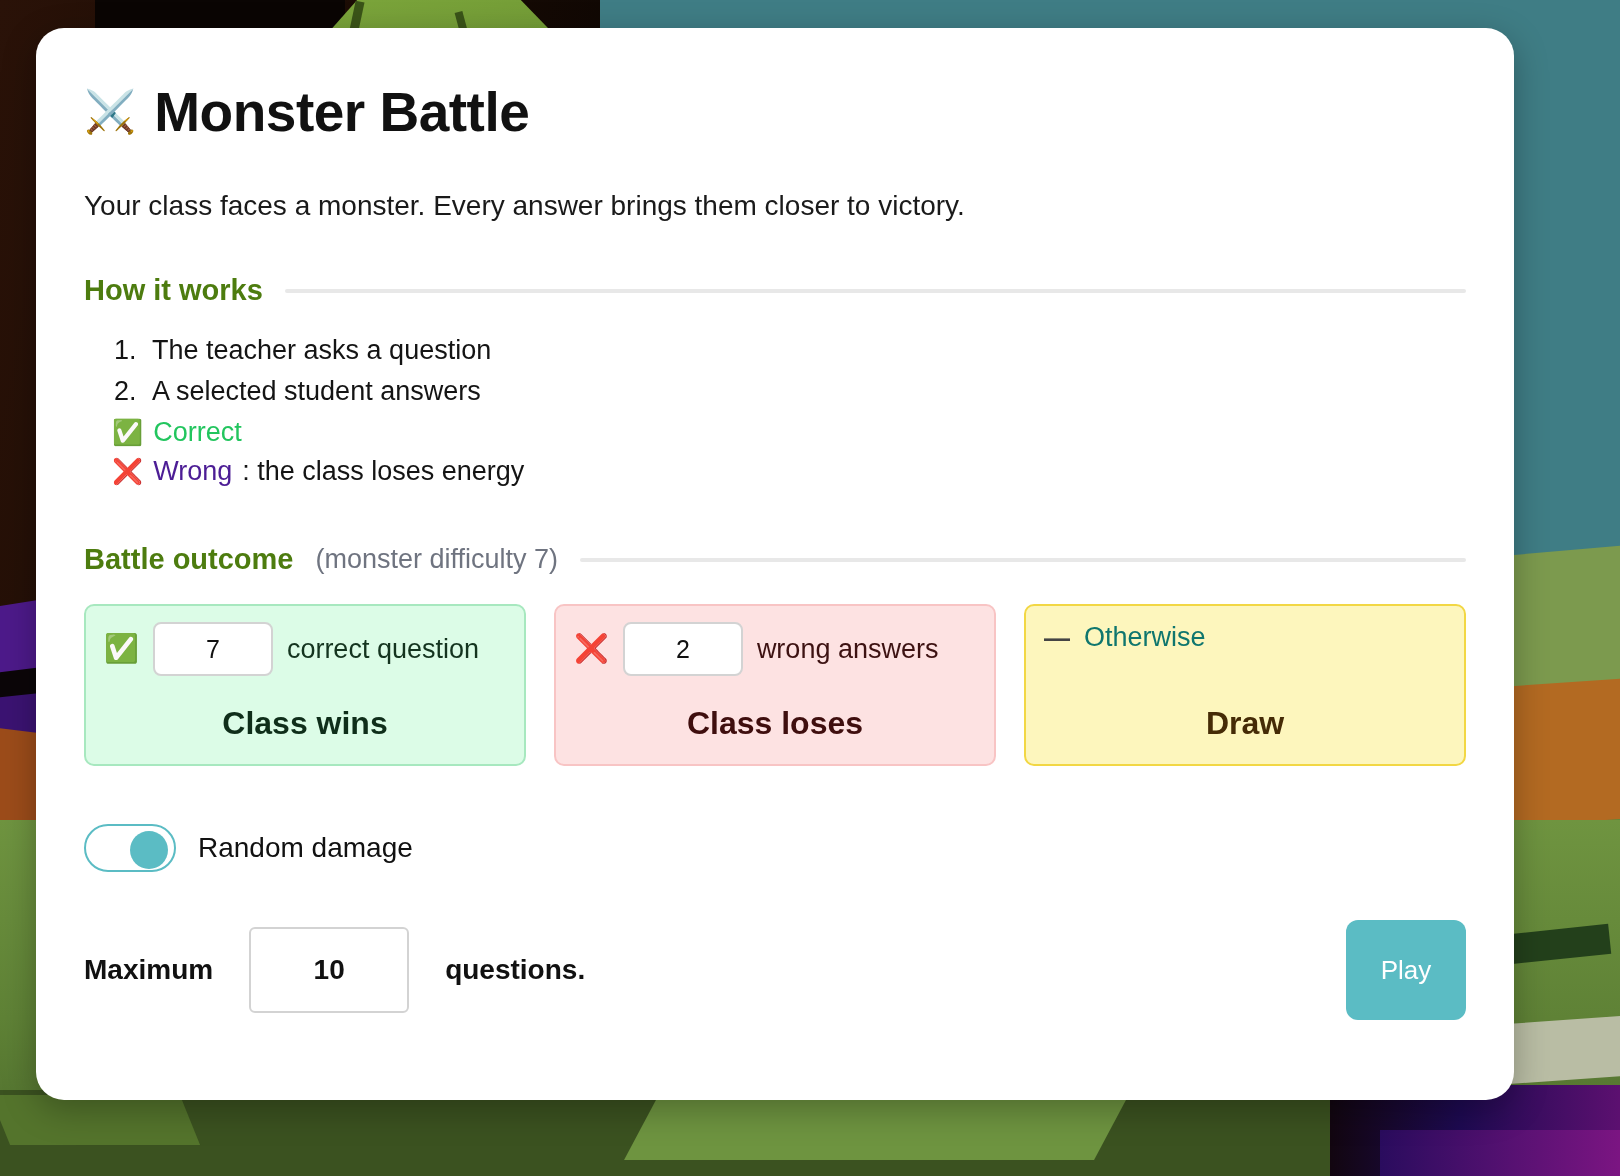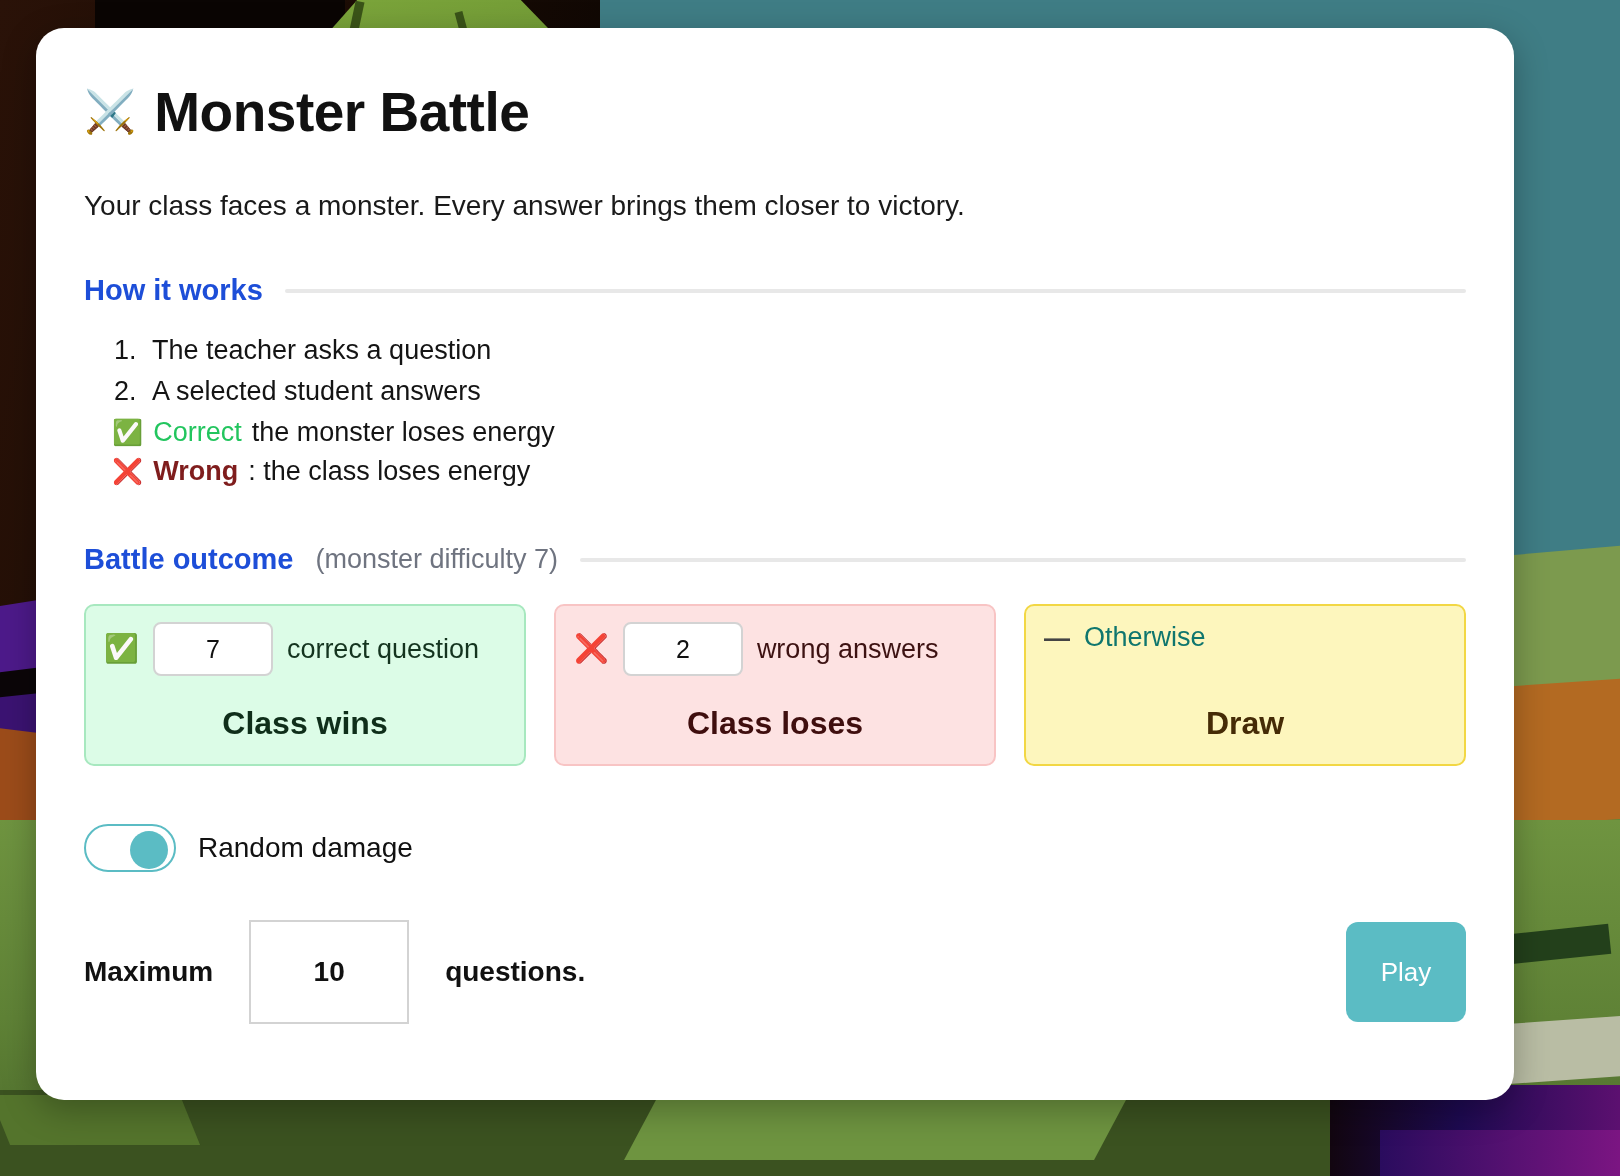--- a/index.html
+++ b/index.html
@@ -135,21 +135,21 @@
   
   .section-head {
     display: flex;
     align-items: center;
     gap: 22px;
     margin-bottom: 28px;
   }
   .section-title {
     font-size: 29px;
     font-weight: bold;
-    color: #1d4ed8;
+    color: #4d7c0f;
     white-space: nowrap;
   }
   .section-note {
     font-size: 27px;
     color: #6f7480;
     white-space: nowrap;
   }
   .rule {
     flex: 1 1 auto;
     height: 4px;
@@ -172,21 +172,21 @@
     font-size: 27px;
     color: #141414;
     margin-left: 28px;
     margin-top: 8px;
     display: flex;
     align-items: baseline;
     gap: 10px;
   }
   .sub-emoji { font-size: 25px; }
   .kw-correct { color: #22c55e; font-weight: normal; }
-  .kw-wrong { color: #7f1d1d; font-weight: bold; }
+  .kw-wrong { color: #4c1d95; font-weight: normal; }
 
   .steps-block { margin-bottom: 56px; }
 
   
   .outcomes {
     display: flex;
     gap: 28px;
     margin-bottom: 58px;
   }
   .outcome {
@@ -262,23 +262,23 @@
   .toggle-label { font-size: 28px; color: #111; }
 
   
   .footer-row {
     display: flex;
     align-items: center;
     gap: 36px;
   }
   .foot-text { font-size: 28px; font-weight: bold; color: #111; }
   .max-input {
-    width: 160px; height: 104px;
+    width: 160px; height: 86px;
     border: 2px solid #d3d3d3;
-    border-radius: 0;
+    border-radius: 6px;
     background: #fff;
     font-family: "Liberation Sans", sans-serif;
     font-size: 28px;
     font-weight: bold;
     text-align: center;
     color: #111;
     outline: none;
   }
   .spacer { flex: 1 1 auto; }
   .play-btn {
@@ -332,21 +332,20 @@
     </div>
 
     <div class="steps-block">
       <ol class="steps">
         <li>The teacher asks a question</li>
         <li>A selected student answers</li>
       </ol>
       <div class="sub-line">
         <span class="sub-emoji">✅</span>
         <span class="kw-correct">Correct</span>
-        <span>the monster loses energy</span>
       </div>
       <div class="sub-line">
         <span class="sub-emoji">❌</span>
         <span class="kw-wrong">Wrong</span>
         <span>: the class loses energy</span>
       </div>
     </div>
 
     <div class="section-head">
       <span class="section-title">Battle outcome</span>

